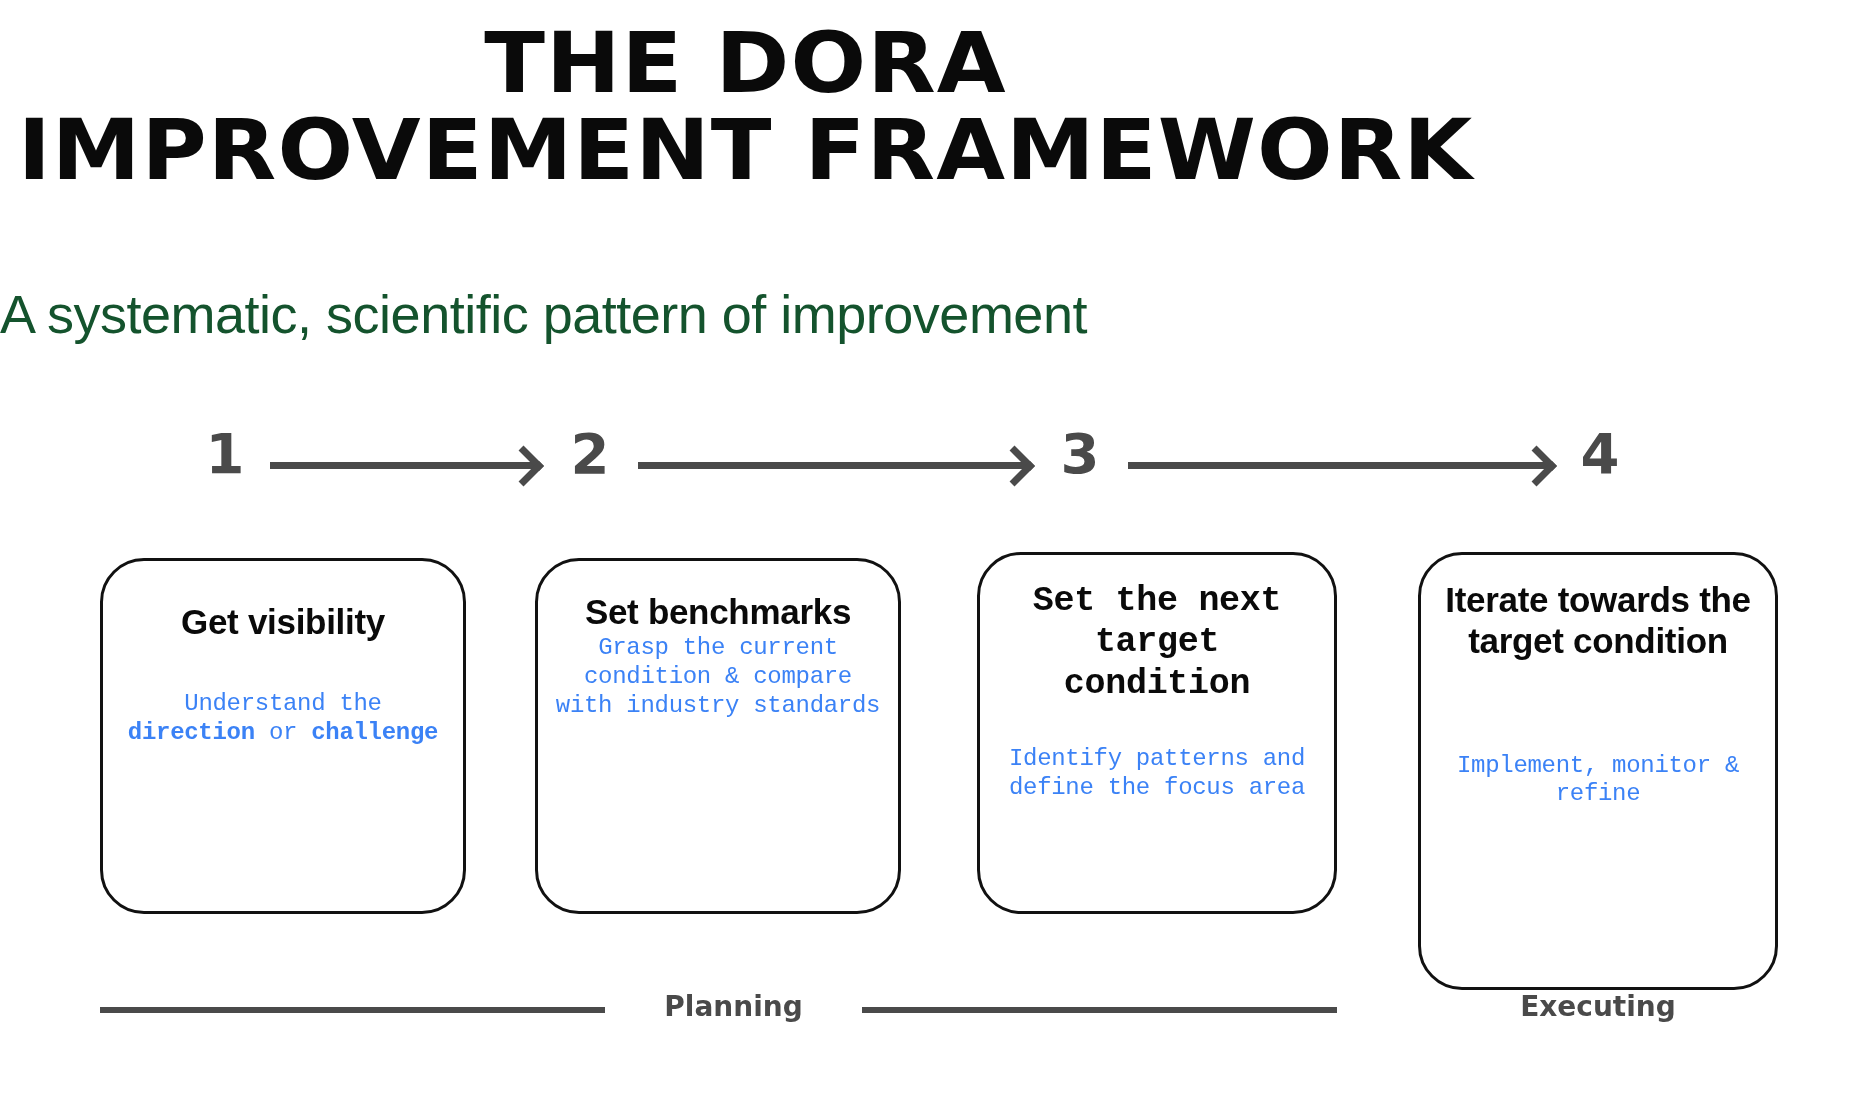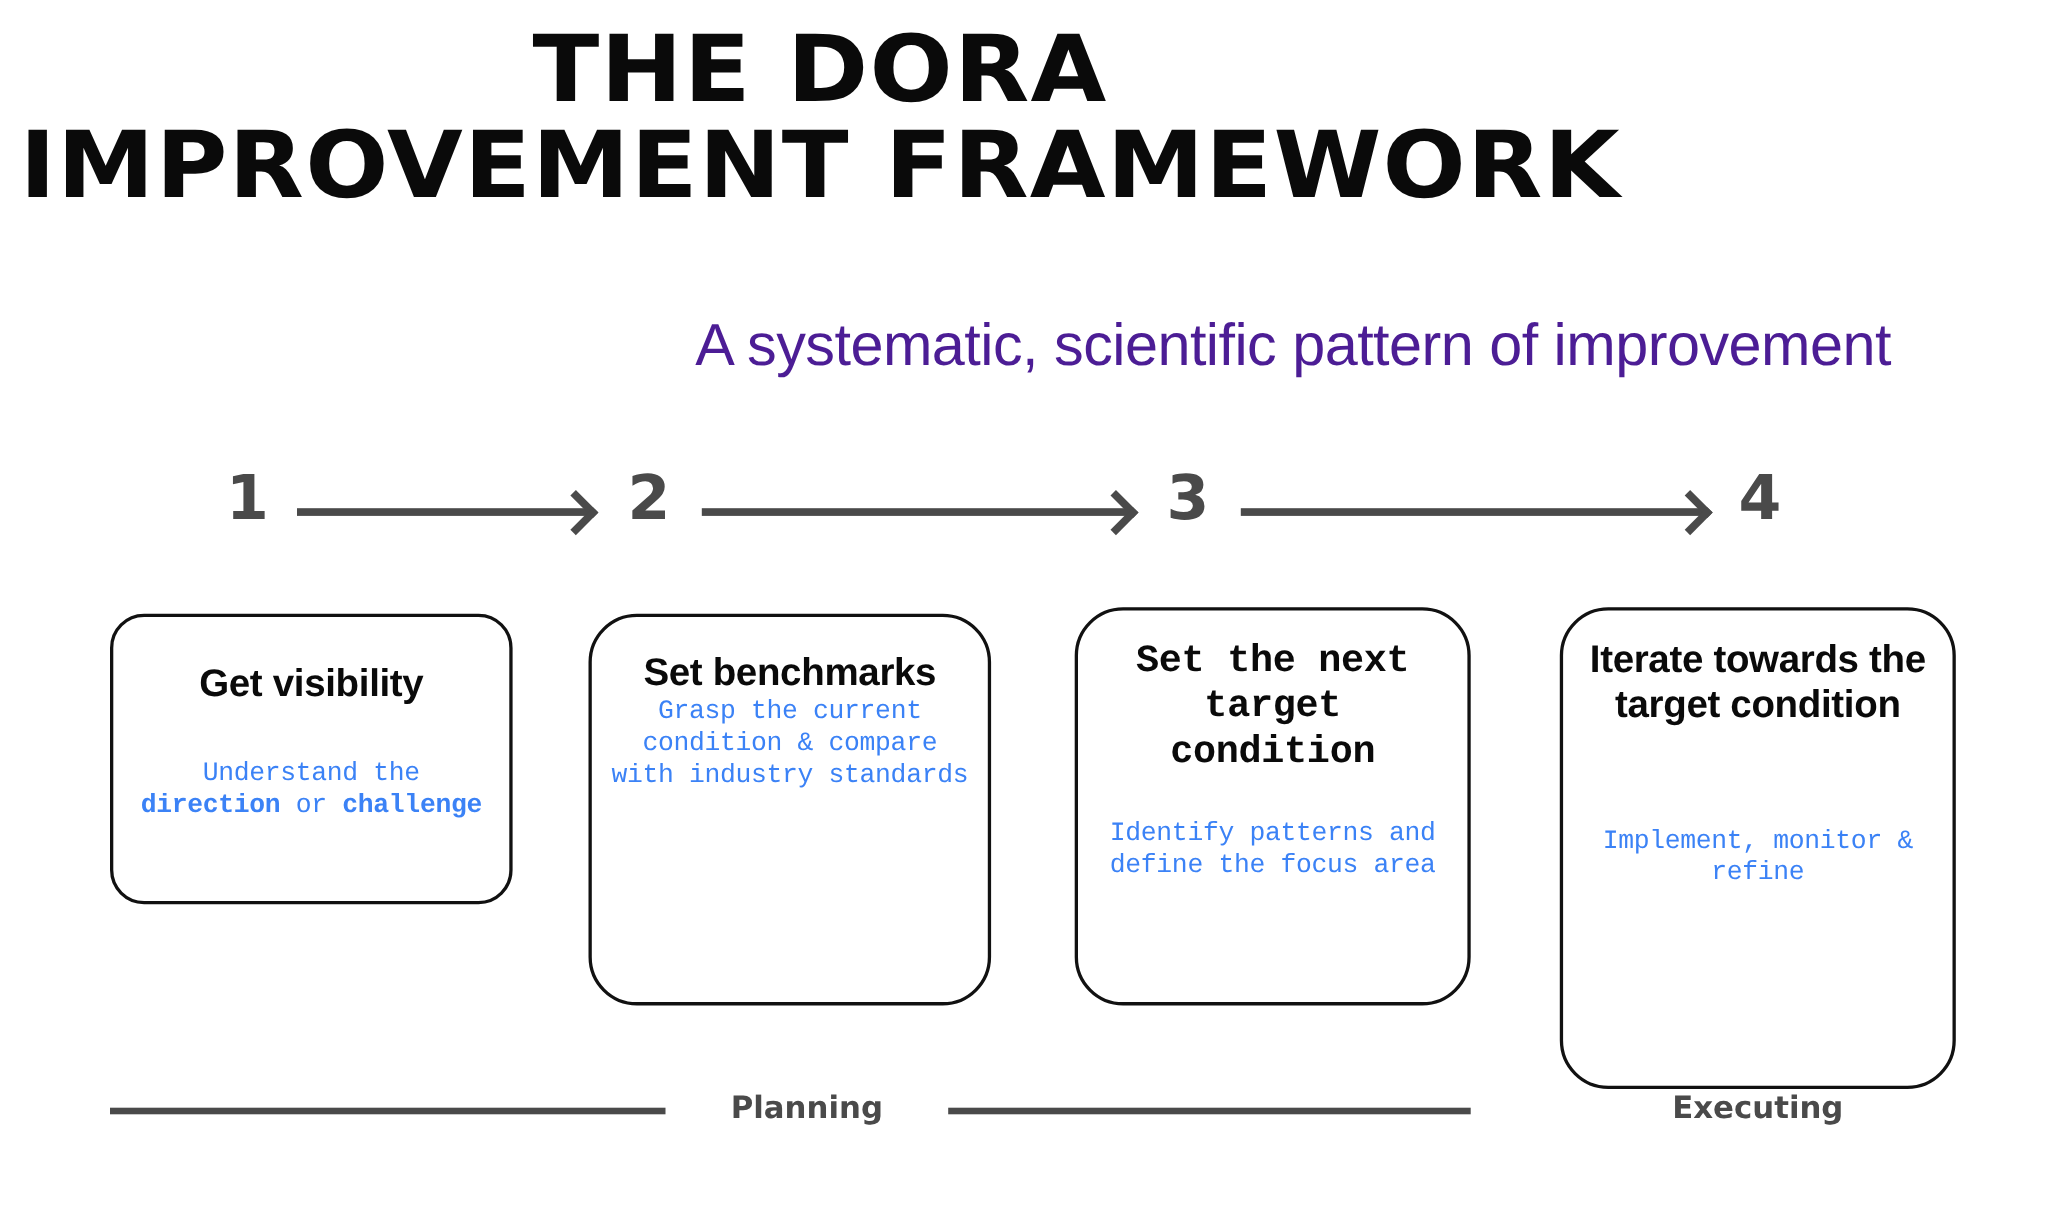--- a/index.html
+++ b/index.html
@@ -41,25 +41,25 @@
     transform-origin: center;
   }
   .title-line.l1 { font-size: 84px; }
   .title-line.l2 { font-size: 84px; }
 
   .subtitle {
     position: absolute;
     left: 0;
     top: 283px;
     width: 1719px;
-    text-align: right;
+    text-align: left;
     font-family: "Liberation Sans", sans-serif;
     font-weight: 300;
     font-size: 54px;
-    color: #4c1d95;
+    color: #14532d;
     letter-spacing: -0.5px;
   }
 
   
   .steps-row {
     position: absolute;
     left: 0;
     top: 418px;
     width: 1875px;
     height: 80px;
@@ -120,21 +120,21 @@
     box-sizing: border-box;
     border: 3px solid #111111;
     border-radius: 44px;
     background: #ffffff;
     display: flex;
     flex-direction: column;
     align-items: center;
     text-align: center;
     padding: 22px 16px 18px 16px;
   }
-  .card.c1 { left: 100px; top: 558px; width: 366px; height: 264px; border-radius: 31px; }
+  .card.c1 { left: 100px; top: 558px; width: 366px; height: 356px; }
   .card.c2 { left: 535px; top: 558px; width: 366px; height: 356px; padding-left: 16px; }
   .card.c3 { left: 977px; top: 552px; width: 360px; height: 362px; }
   .card.c4 { left: 1418px; top: 552px; width: 360px; height: 438px; gap: 48px; }
 
   .card-heading {
     font-family: "Liberation Sans", sans-serif;
     font-weight: 700;
     font-size: 35px;
     line-height: 1.18;
     color: #0a0a0a;

